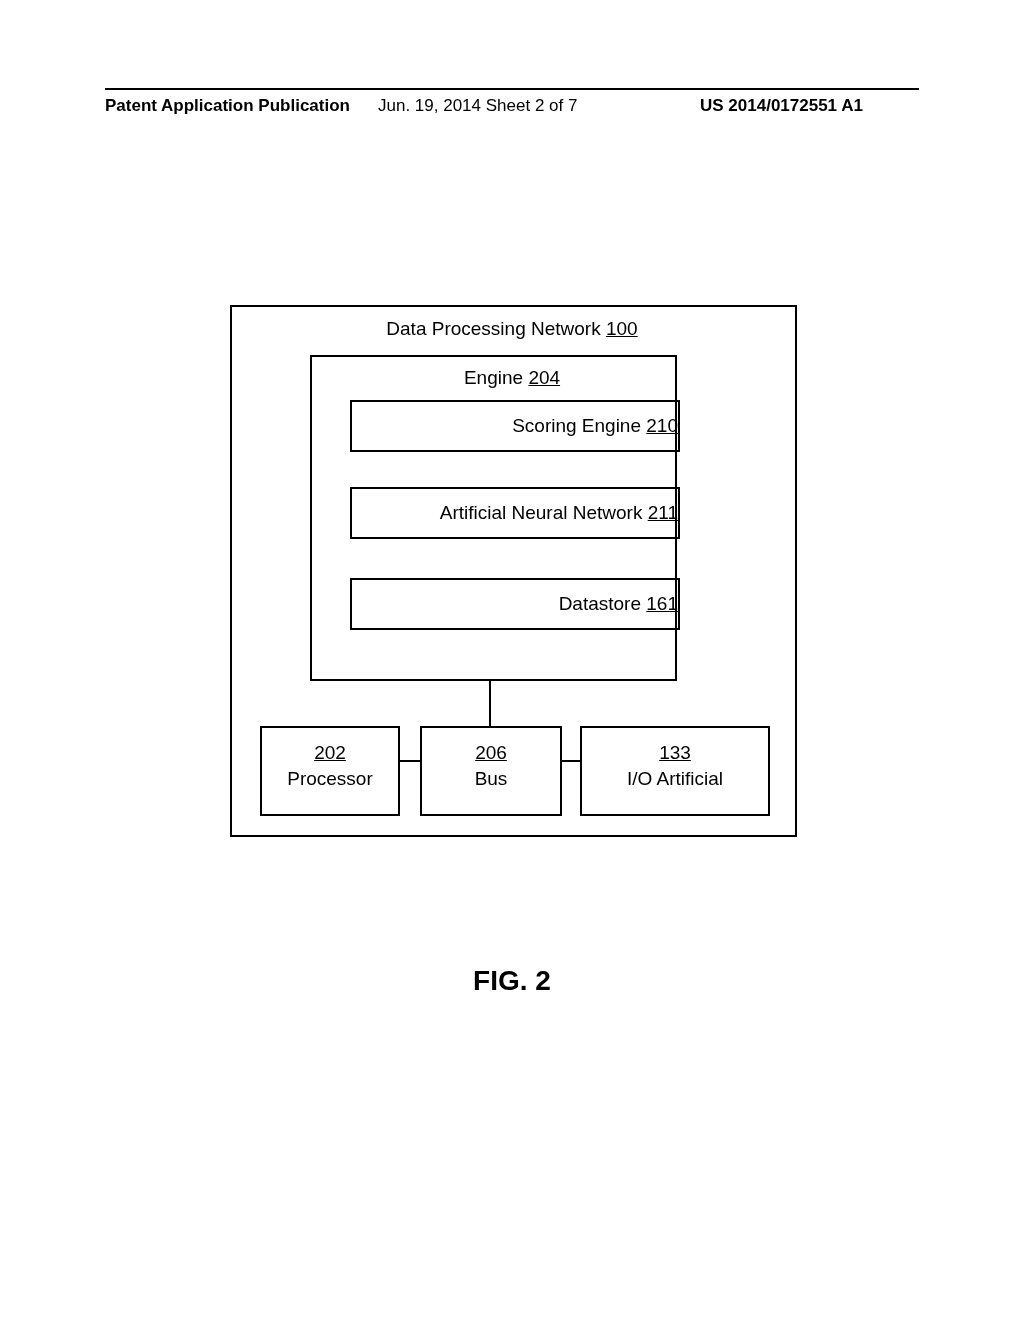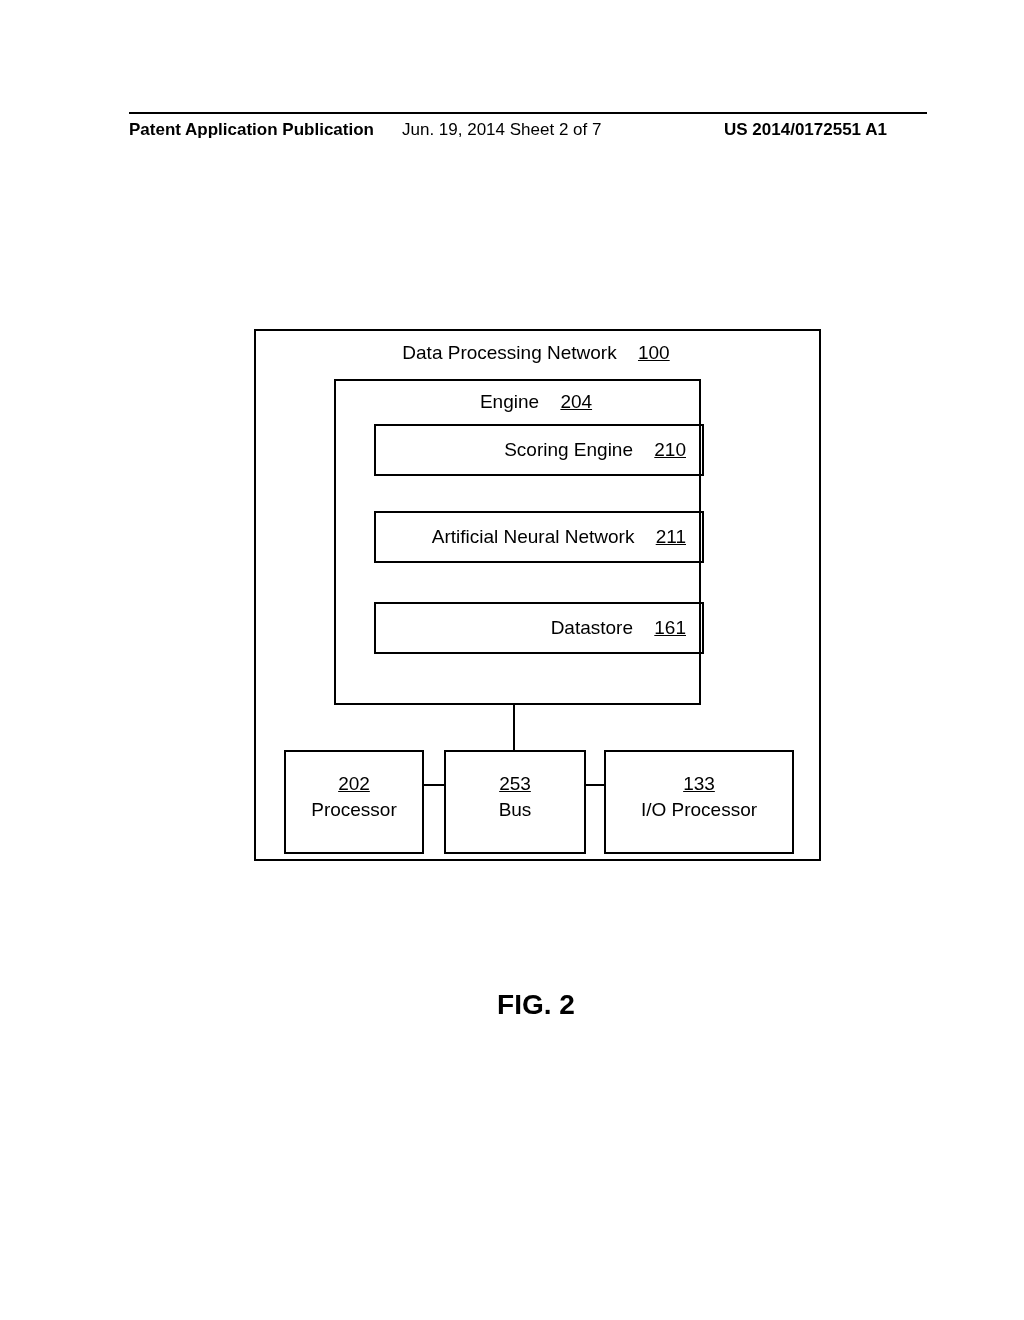--- a/index.html
+++ b/index.html
@@ -1,15 +1,15 @@
 <!DOCTYPE html>
 <html><head>
   <meta charset="utf-8">
   <style>
-    * { box-sizing: border-box; margin: 8px; padding: 0; }
+    * { box-sizing: border-box; margin: 0; padding: 0; }
     body {
       width: 1024px;
       height: 1320px;
       background: #fff;
       font-family: Arial, Helvetica, sans-serif;
       position: relative;
     }
     .header-line {
       position: absolute;
       top: 88px;
@@ -75,24 +75,24 @@
       position: absolute;
       top: 681px;
       left: 489px;
       width: 2px;
       height: 46px;
       background: #000;
     }
     .bottom-box {
       position: absolute;
       top: 726px;
-      height: 104px;
+      height: 90px;
       border: 2px solid #000;
       text-align: center;
-      padding-top: 19px;
+      padding-top: 12px;
       font-size: 19px;
       line-height: 1.35;
     }
     .processor-box { left: 260px; width: 140px; }
     .bus-box { left: 420px; width: 142px; }
     .io-box { left: 580px; width: 190px; }
     .hconn { position: absolute; top: 760px; height: 2px; background: #000; }
     .hconn1 { left: 400px; width: 20px; }
     .hconn2 { left: 562px; width: 18px; }
     .ref-num { text-decoration: underline; }
@@ -135,21 +135,21 @@
 
 <div class="connector"></div>
 <div class="hconn hconn1"></div>
 <div class="hconn hconn2"></div>
 
 <div class="bottom-box processor-box">
   <span class="ref-num">202</span><br>
   <span>Processor</span>
 </div>
 <div class="bottom-box bus-box">
-  <span class="ref-num">253</span><br>
+  <span class="ref-num">206</span><br>
   <span>Bus</span>
 </div>
 <div class="bottom-box io-box">
   <span class="ref-num">133</span><br>
-  <span>I/O Processor</span>
+  <span>I/O Artificial</span>
 </div>
 
 <div class="fig-label">FIG. 2</div>
 
 </body></html>

